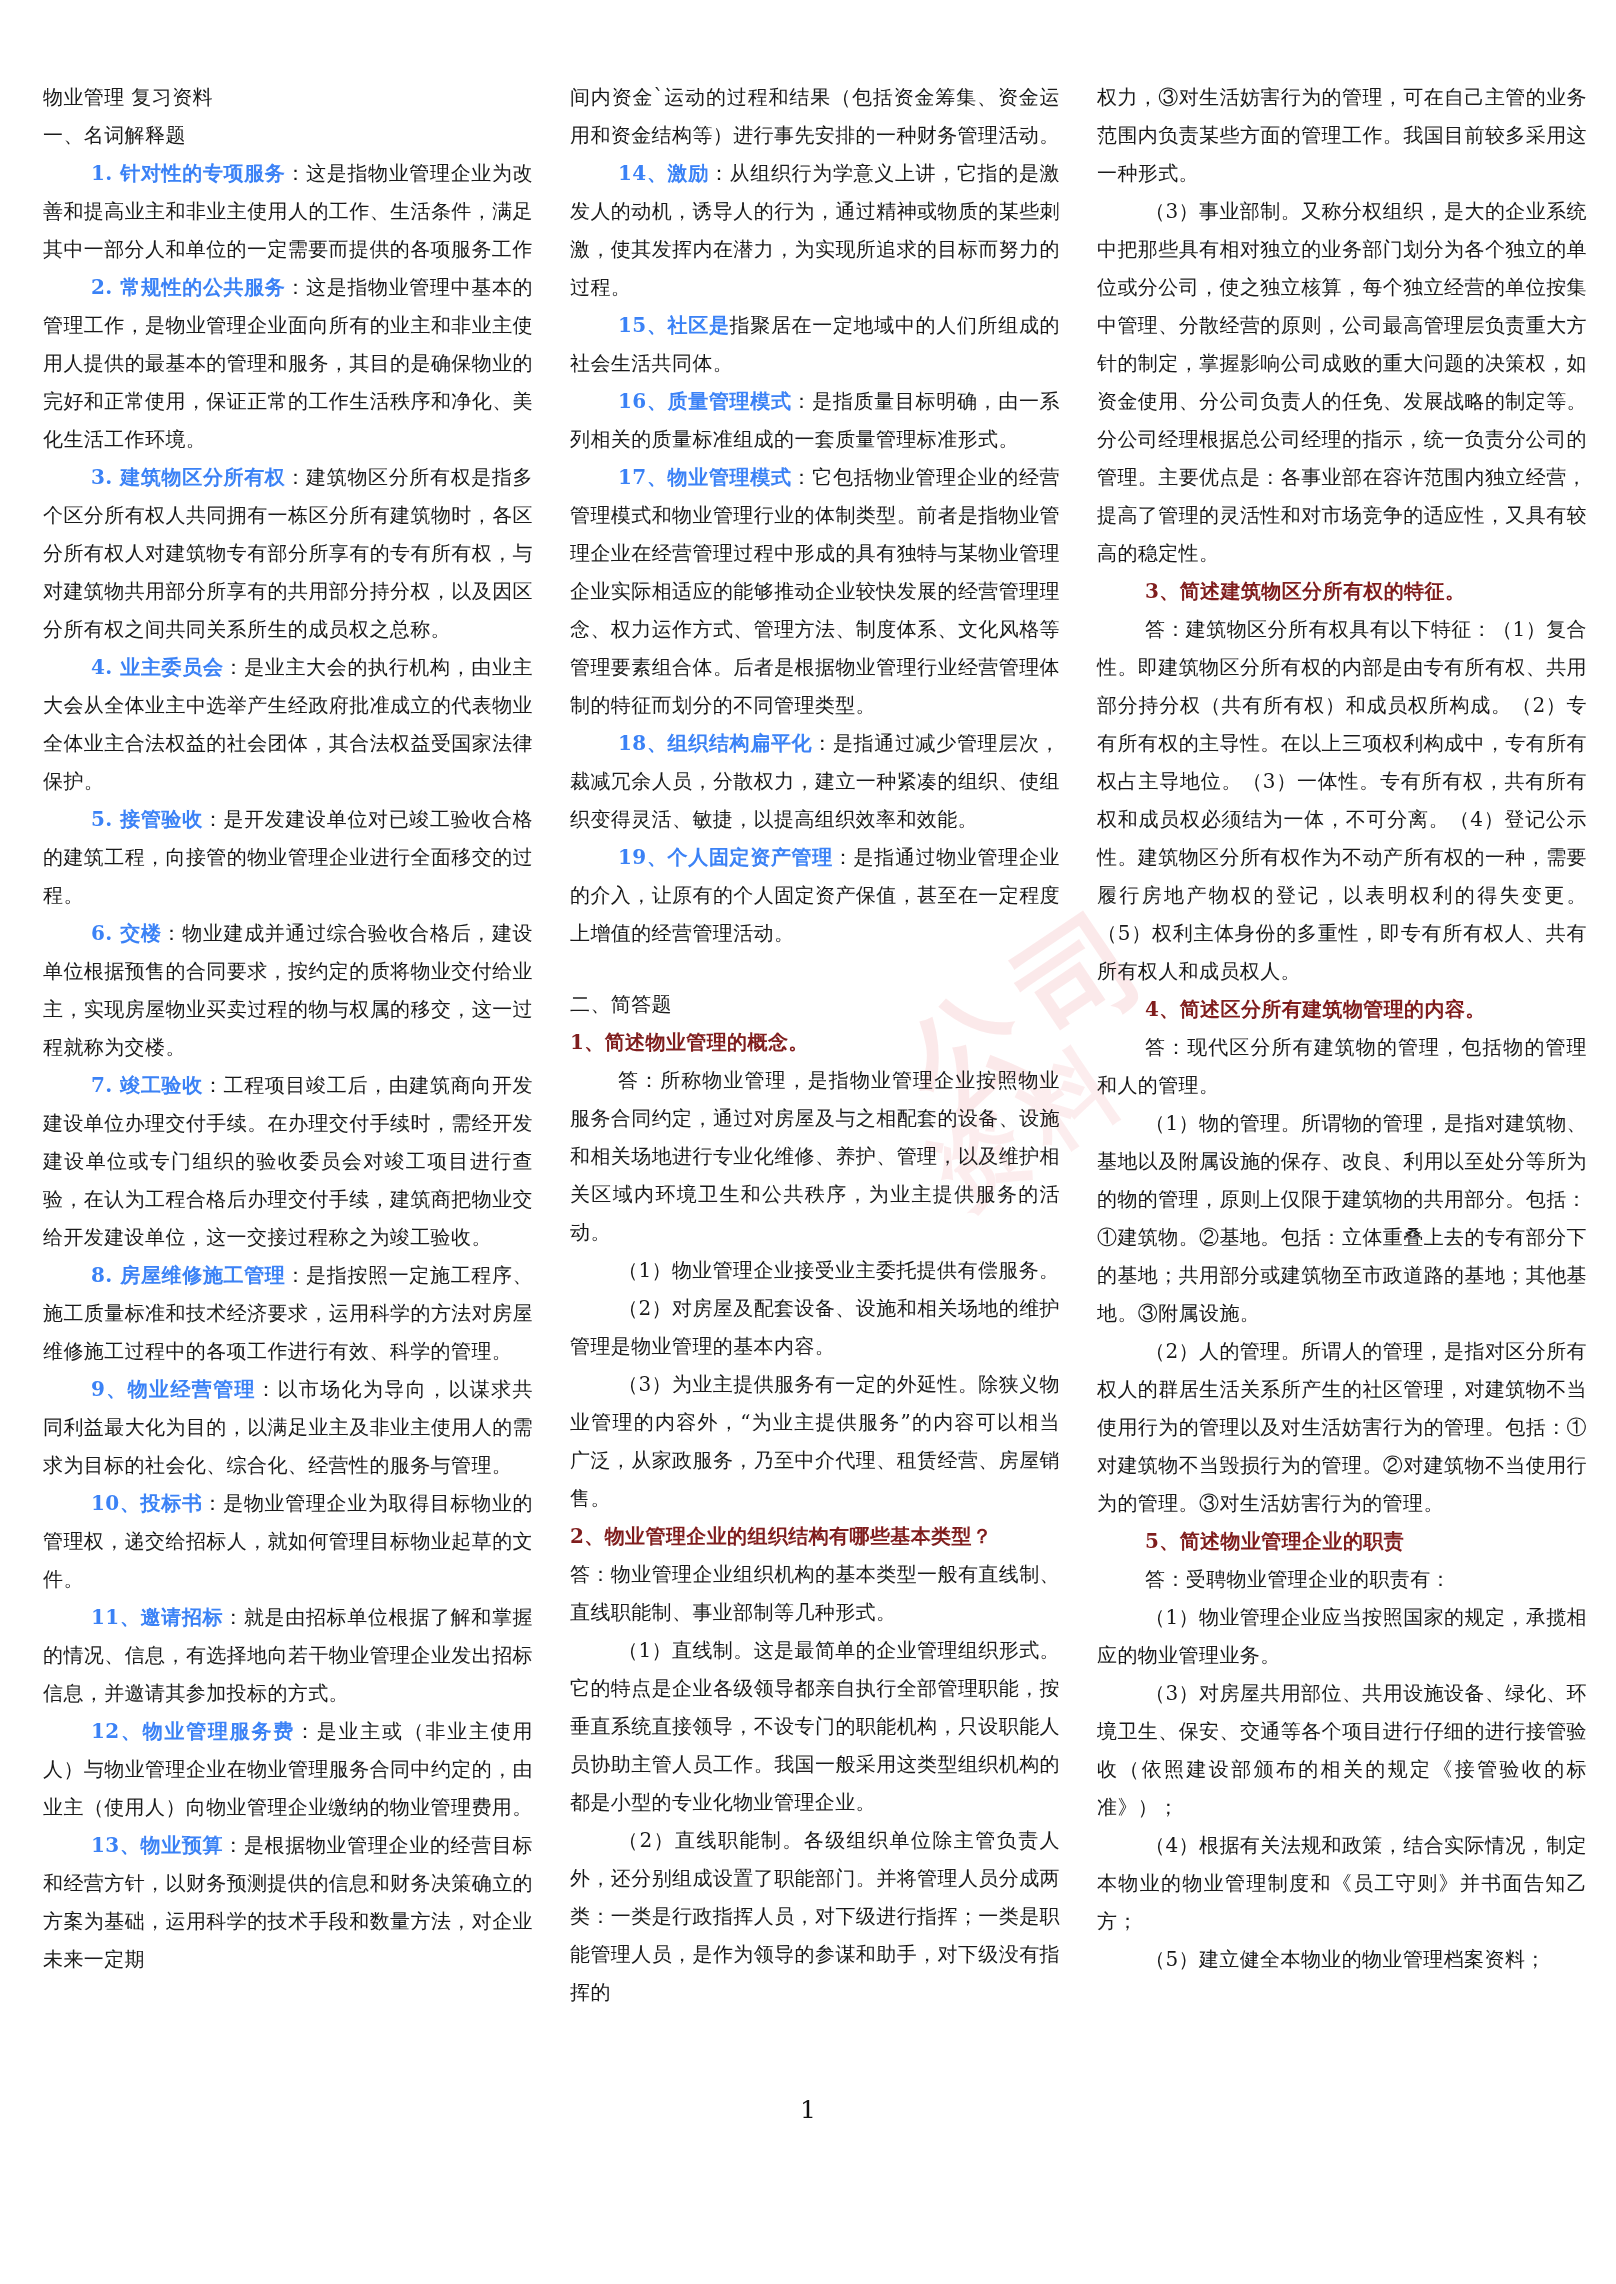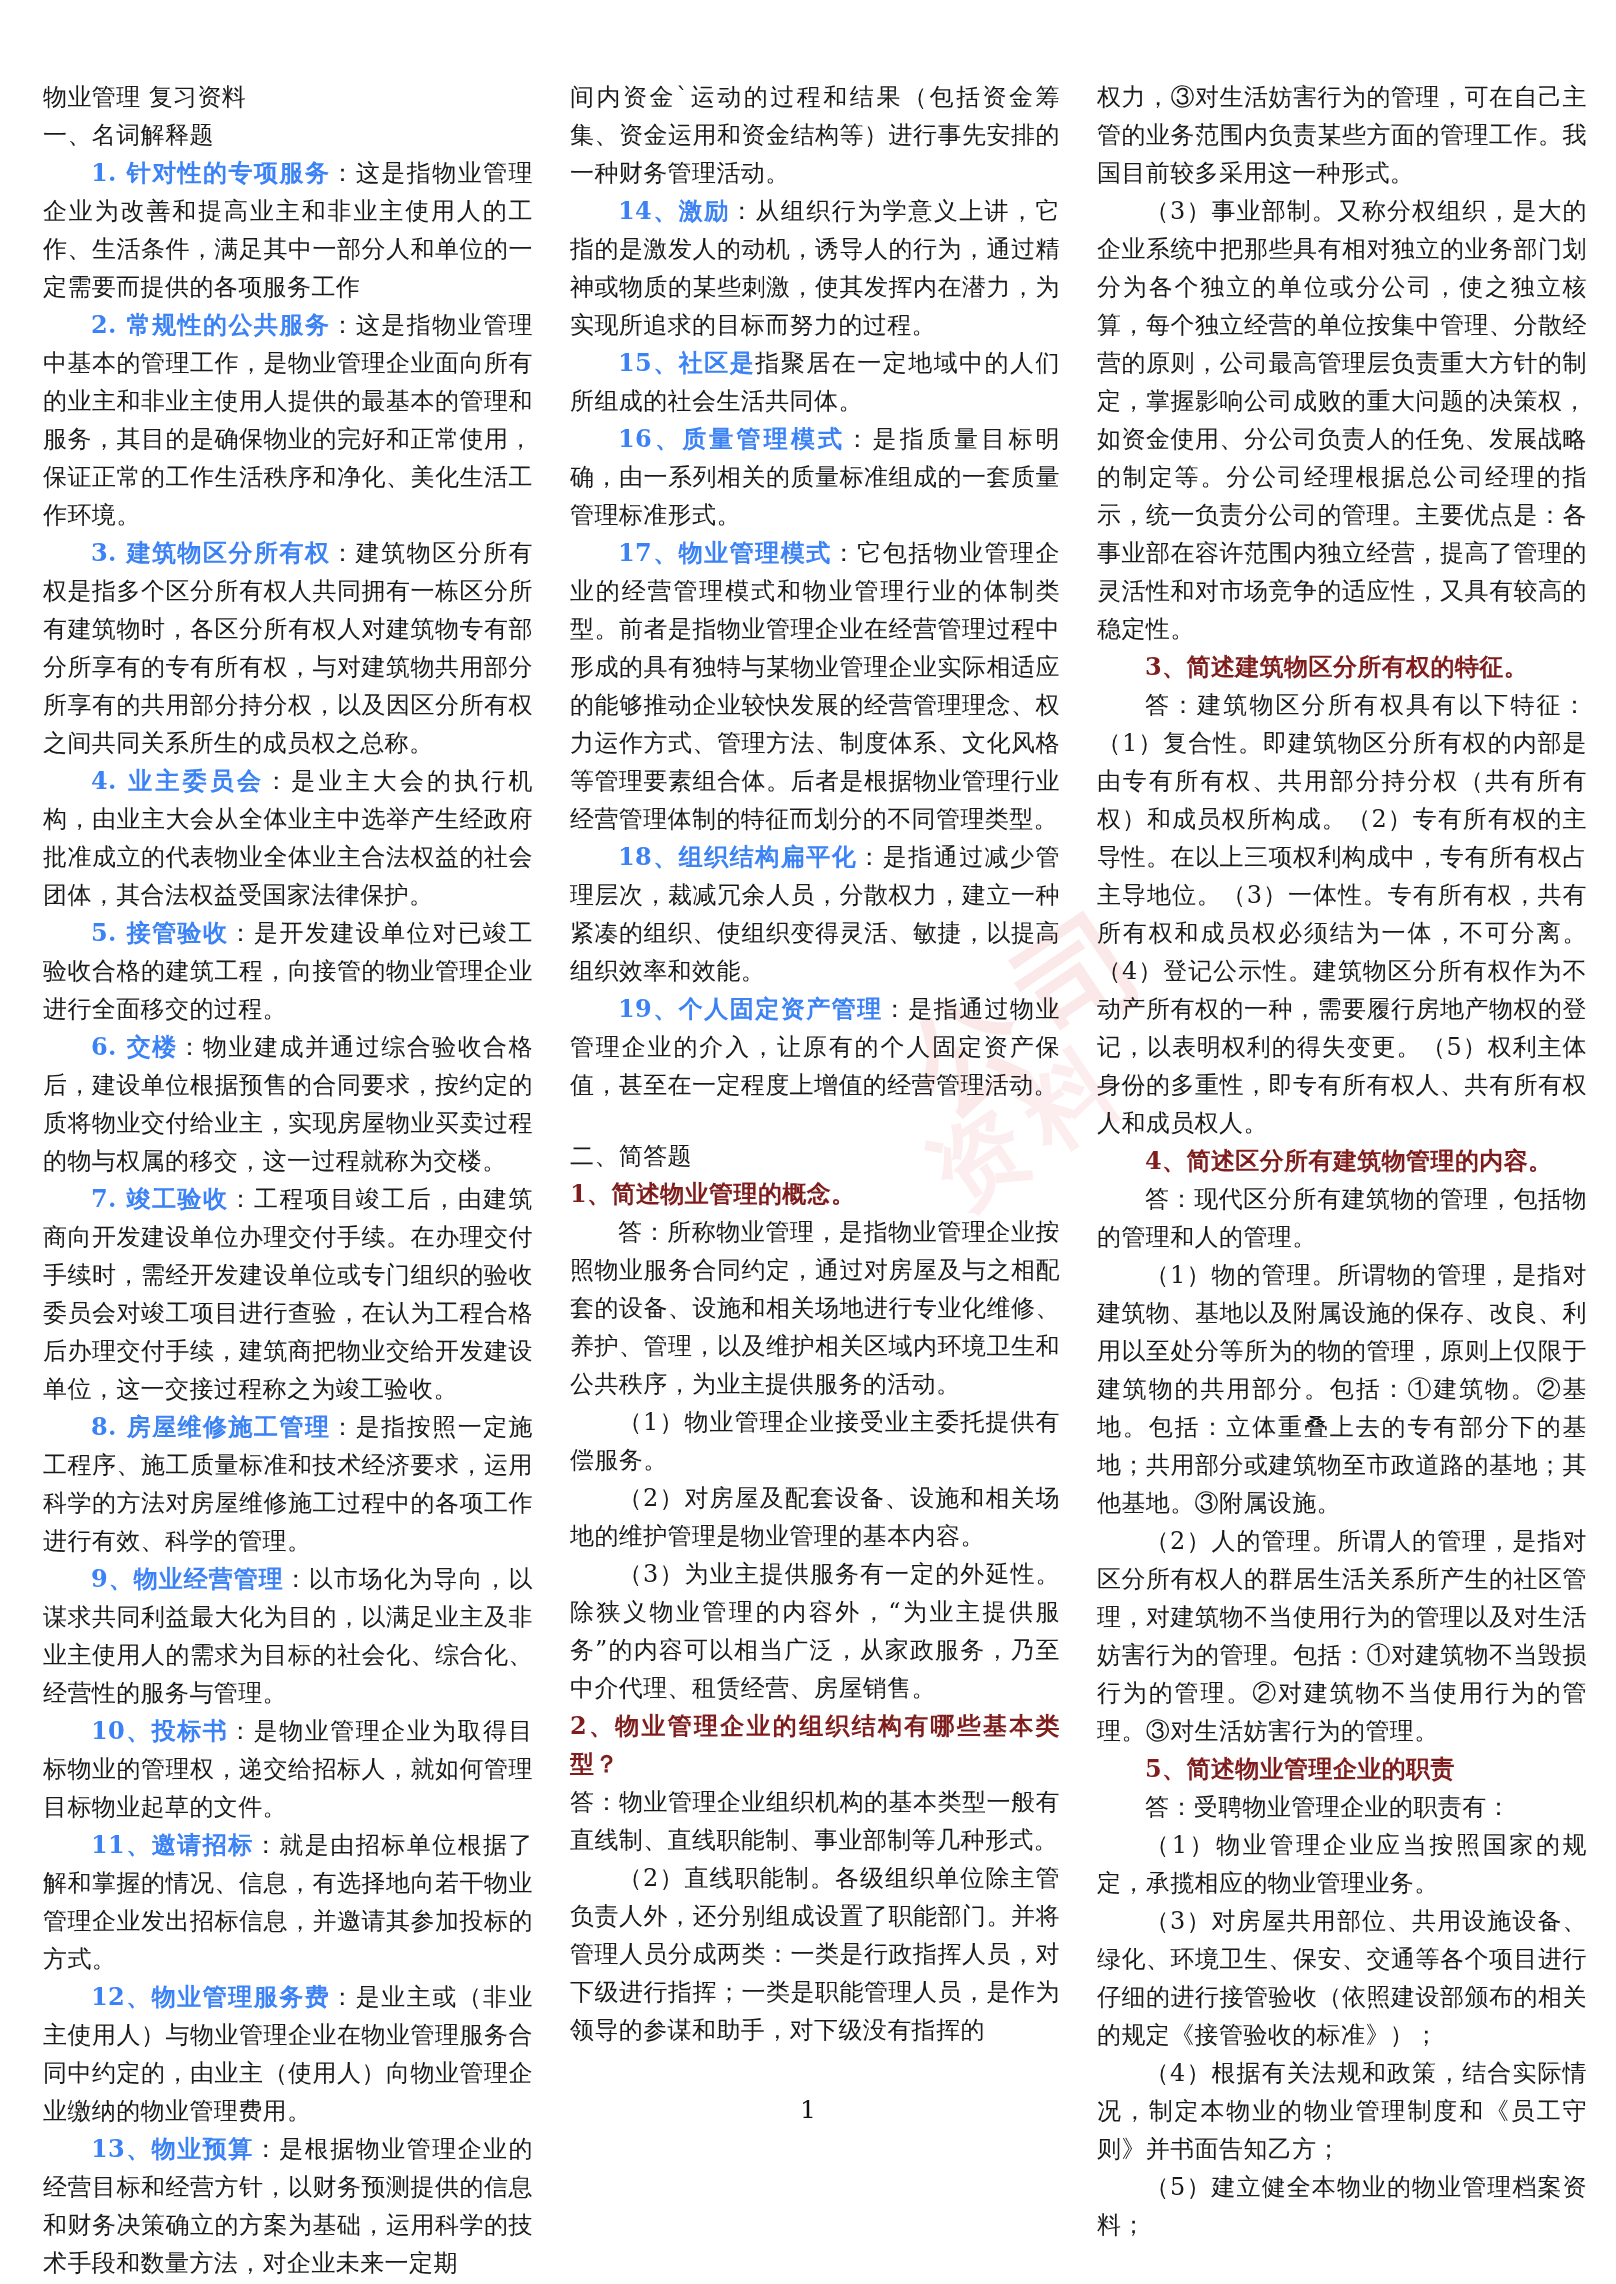--- a/index.html
+++ b/index.html
@@ -60,21 +60,21 @@
     gap: 37px;
     z-index: 10;
   }
   .col {
     width: 490px;
     flex: 0 0 490px;
   }
   p {
     margin: 0;
     padding: 0;
-    font-size: 24px;
+    font-size: 20px;
     line-height: 38px;
     color: #1a1a1a;
     text-align: justify;
     text-justify: inter-ideograph;
     letter-spacing: 0.4px;
   }
   p.indent {
     text-indent: 48px;
   }
   p.noindent {
@@ -168,20 +168,21 @@
       <p class="noindent">二、简答题</p>
 
       <p class="noindent hl-line">1、简述物业管理的概念。</p>
       <p class="indent">答：所称物业管理，是指物业管理企业按照物业服务合同约定，通过对房屋及与之相配套的设备、设施和相关场地进行专业化维修、养护、管理，以及维护相关区域内环境卫生和公共秩序，为业主提供服务的活动。</p>
       <p class="indent">（1）物业管理企业接受业主委托提供有偿服务。</p>
       <p class="indent">（2）对房屋及配套设备、设施和相关场地的维护管理是物业管理的基本内容。</p>
       <p class="indent">（3）为业主提供服务有一定的外延性。除狭义物业管理的内容外，“为业主提供服务”的内容可以相当广泛，从家政服务，乃至中介代理、租赁经营、房屋销售。</p>
 
       <p class="noindent hl-line">2、物业管理企业的组织结构有哪些基本类型？</p>
       <p class="noindent">答：物业管理企业组织机构的基本类型一般有直线制、直线职能制、事业部制等几种形式。</p>
+      <p class="indent">（1）直线制。这是最简单的企业管理组织形式。它的特点是企业各级领导都亲自执行全部管理职能，按垂直系统直接领导，不设专门的职能机构，只设职能人员协助主管人员工作。我国一般采用这类型组织机构的都是小型的专业化物业管理企业。</p>
       <p class="indent">（2）直线职能制。各级组织单位除主管负责人外，还分别组成设置了职能部门。并将管理人员分成两类：一类是行政指挥人员，对下级进行指挥；一类是职能管理人员，是作为领导的参谋和助手，对下级没有指挥的</p>
 
     </div>
 
     <div class="col">
 
       <p class="noindent">权力，③对生活妨害行为的管理，可在自己主管的业务范围内负责某些方面的管理工作。我国目前较多采用这一种形式。</p>
 
       <p class="indent">（3）事业部制。又称分权组织，是大的企业系统中把那些具有相对独立的业务部门划分为各个独立的单位或分公司，使之独立核算，每个独立经营的单位按集中管理、分散经营的原则，公司最高管理层负责重大方针的制定，掌握影响公司成败的重大问题的决策权，如资金使用、分公司负责人的任免、发展战略的制定等。分公司经理根据总公司经理的指示，统一负责分公司的管理。主要优点是：各事业部在容许范围内独立经营，提高了管理的灵活性和对市场竞争的适应性，又具有较高的稳定性。</p>
 

